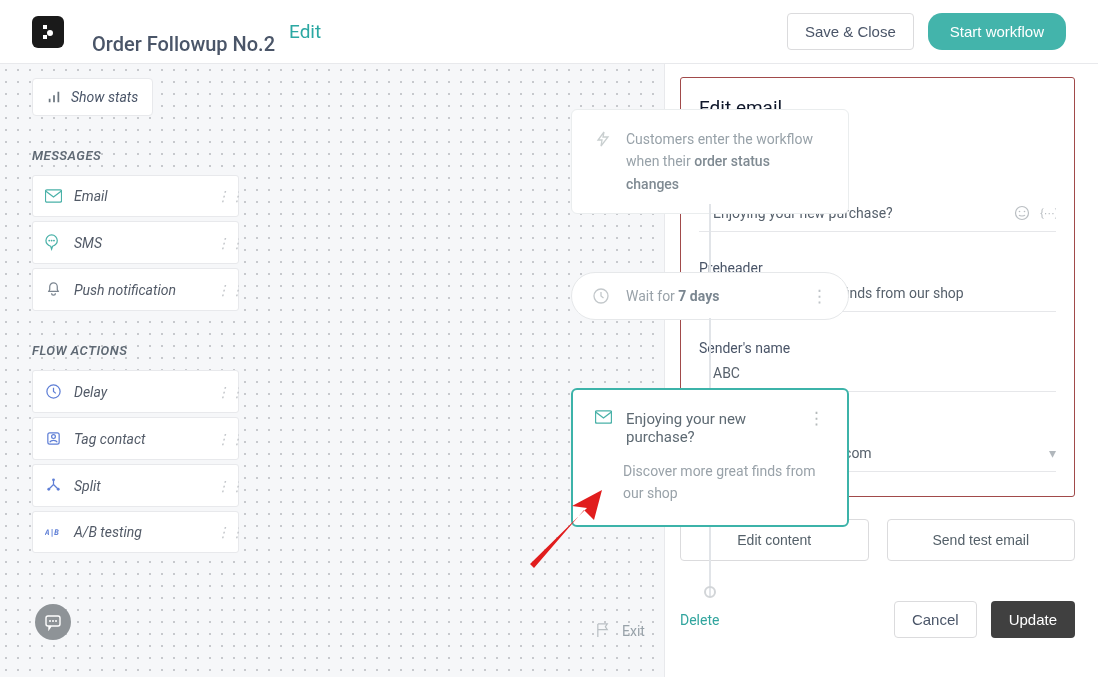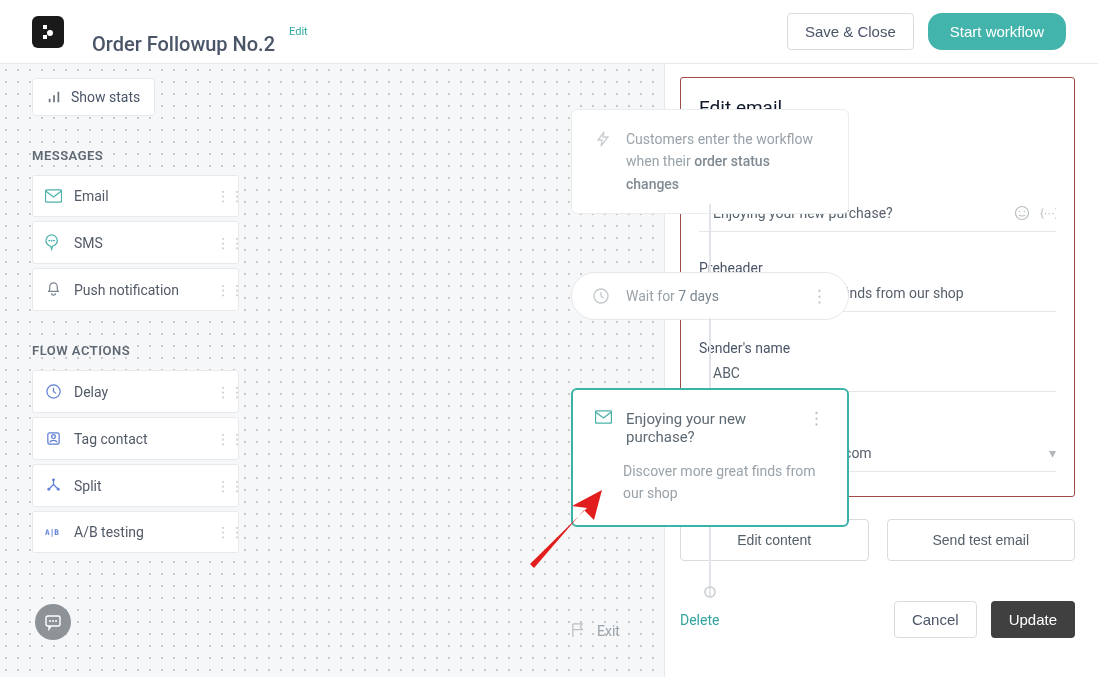--- a/index.html
+++ b/index.html
@@ -1,46 +1,46 @@
 <!DOCTYPE html>
 <html><head>
   <meta charset="utf-8">
   <style>
     * { margin: 0; padding: 0; box-sizing: border-box; }
     body { font-family: -apple-system, BlinkMacSystemFont, 'Segoe UI', Roboto, sans-serif; background: #fff; color: #4a5568; width: 1098px; height: 677px; overflow: hidden; }
     
     .header { display: flex; align-items: center; padding: 10px 32px; border-bottom: 1px solid #e8e9ec; background: #fff; height: 64px; }
     .logo { width: 32px; height: 32px; background: #1a1a1a; border-radius: 6px; display: flex; align-items: center; justify-content: center; color: #fff; font-weight: bold; font-size: 16px; }
     .page-title { margin-left: 28px; font-size: 20px; color: #4a5568; font-weight: 500; margin-top: 24px; }
-    .edit-link { margin-left: 14px; color: #2ba8a3; font-size: 11px; cursor: pointer; }
+    .edit-link { margin-left: 14px; color: #2ba8a3; font-size: 19px; cursor: pointer; }
     .header-spacer { flex: 1; }
     .btn-outline { border: 1px solid #dbdbdd; background: #fff; border-radius: 4px; padding: 9px 17px; font-size: 15px; color: #4a5568; cursor: pointer; }
     .btn-primary { margin-left: 14px; border: none; background: #43b4ab; color: #fff; border-radius: 14px; padding: 10px 22px; font-size: 15px; font-weight: 500; cursor: pointer; }
     
     .body { display: flex; height: calc(100% - 64px); }
     
-    .sidebar { width: 239px; padding: 14px 0 14px 32px; background-image: radial-gradient(#c7c9cd 1px, transparent 1px); background-size: 12px 12px; background-color: #f6f7f9; }
+    .sidebar { width: 239px; padding: 14px 0 14px 32px; background-image: radial-gradient(#c7c9cd 1px, transparent 1px); background-size: 12px 12px; background-color: #f6f7f9; font-style: italic; }
     .show-stats { background: #fff; border: 1px solid #e8e9ec; border-radius: 4px; padding: 10px 14px; display: inline-flex; align-items: center; gap: 10px; font-size: 14px; cursor: pointer; }
     .section-label { font-size: 13px; letter-spacing: 0.5px; color: #5f6974; margin: 32px 0 12px 0; font-weight: 600; }
     .pill-list { display: flex; flex-direction: column; gap: 4px; }
     .pill { background: #fff; border: 1px solid #e8e9ec; border-radius: 3px; padding: 12px 12px; display: flex; align-items: center; gap: 12px; font-size: 14px; color: #525a67; cursor: grab; }
     .pill svg { flex-shrink: 0; }
     .pill-spacer { flex: 1; }
     .drag-handle { width: 10px; color: #c3c6ca; font-size: 14px; line-height: 0; }
     
     .canvas { flex: 1; background-image: radial-gradient(#c7c9cd 1px, transparent 1px); background-size: 12px 12px; background-color: #f6f7f9; position: relative; border-right: 1px solid #e8e9ec; }
     
     .node { position: absolute; left: 332px; width: 278px; background: #fff; border: 1px solid #eaedee; border-radius: 6px; }
     .node-inner { padding: 18px 22px; display: flex; gap: 14px; justify-content: space-between; }
     .node-inner svg { flex-shrink: 0; margin-top: 2px; }
     .node-text { color: #98a2a9; font-size: 14px; line-height: 1.6; }
     .node-text b { color: #7f8a92; font-weight: 500; }
     
     .wait-node { position: absolute; left: 332px; width: 278px; background: #fff; border: 1px solid #e6e8ea; border-radius: 28px; padding: 13px 20px; display: flex; align-items: center; gap: 16px; font-size: 14px; color: #99a2a9; }
-    .wait-node b { color: #7a8690; font-weight: 400; }
+    .wait-node b { color: #7a8690; font-weight: 700; }
     .wait-more { color: #bfc4c8; font-size: 17px; }
     
     .email-node { position: absolute; left: 332px; width: 278px; background: #fff; border: 2px solid #3cb3a9; border-radius: 6px; padding: 20px 22px; }
     .email-node-top { display: flex; gap: 14px; align-items: flex-start; }
     .email-subject { font-size: 15px; color: #5e6a73; flex: 1; }
     .email-more { color: #b5babb; font-size: 17px; line-height: 1; }
     .email-pre { font-size: 14px; color: #99a2a9; margin: 14px 0 0 28px; line-height: 1.6; }
     
     .connector { position: absolute; left: 470px; width: 2px; background: #e1e4e8; }
     
@@ -202,21 +202,21 @@
           </svg>
         <div class="email-subject">Enjoying your new purchase?</div>
         <div class="email-more">⋮</div>
       </div>
       <div class="email-pre">Discover more great finds from our shop</div>
     </div>
 
     <div class="connector" style="top:463px; height:70px; left:470px;"></div>
     <div style="position:absolute; left:465px; top:522px; width:12px; height:12px; border-radius:50%; border:2px solid #d2d5d8;"></div>
 
-    <div class="exit-node" style="top: 558px; left:331px;">
+    <div class="exit-node" style="top: 558px; left:356px;">
       <svg width="17" height="17" viewBox="0 0 18 18">
           <path d="M3 2v14M3 2h10l-2 3 2 3H3" fill="none" stroke="#b9bfc3" stroke-width="1.3"></path>
         </svg>
       <span>Exit</span>
     </div>
 
     <svg class="red-arrow" width="90" height="82" viewBox="0 0 90 82">
       <path d="M8 74 L65 18 L50 16 L80 0 L72 30 L62 20 L12 78 Z" fill="#e11d1d"></path>
     </svg>
   </div>

